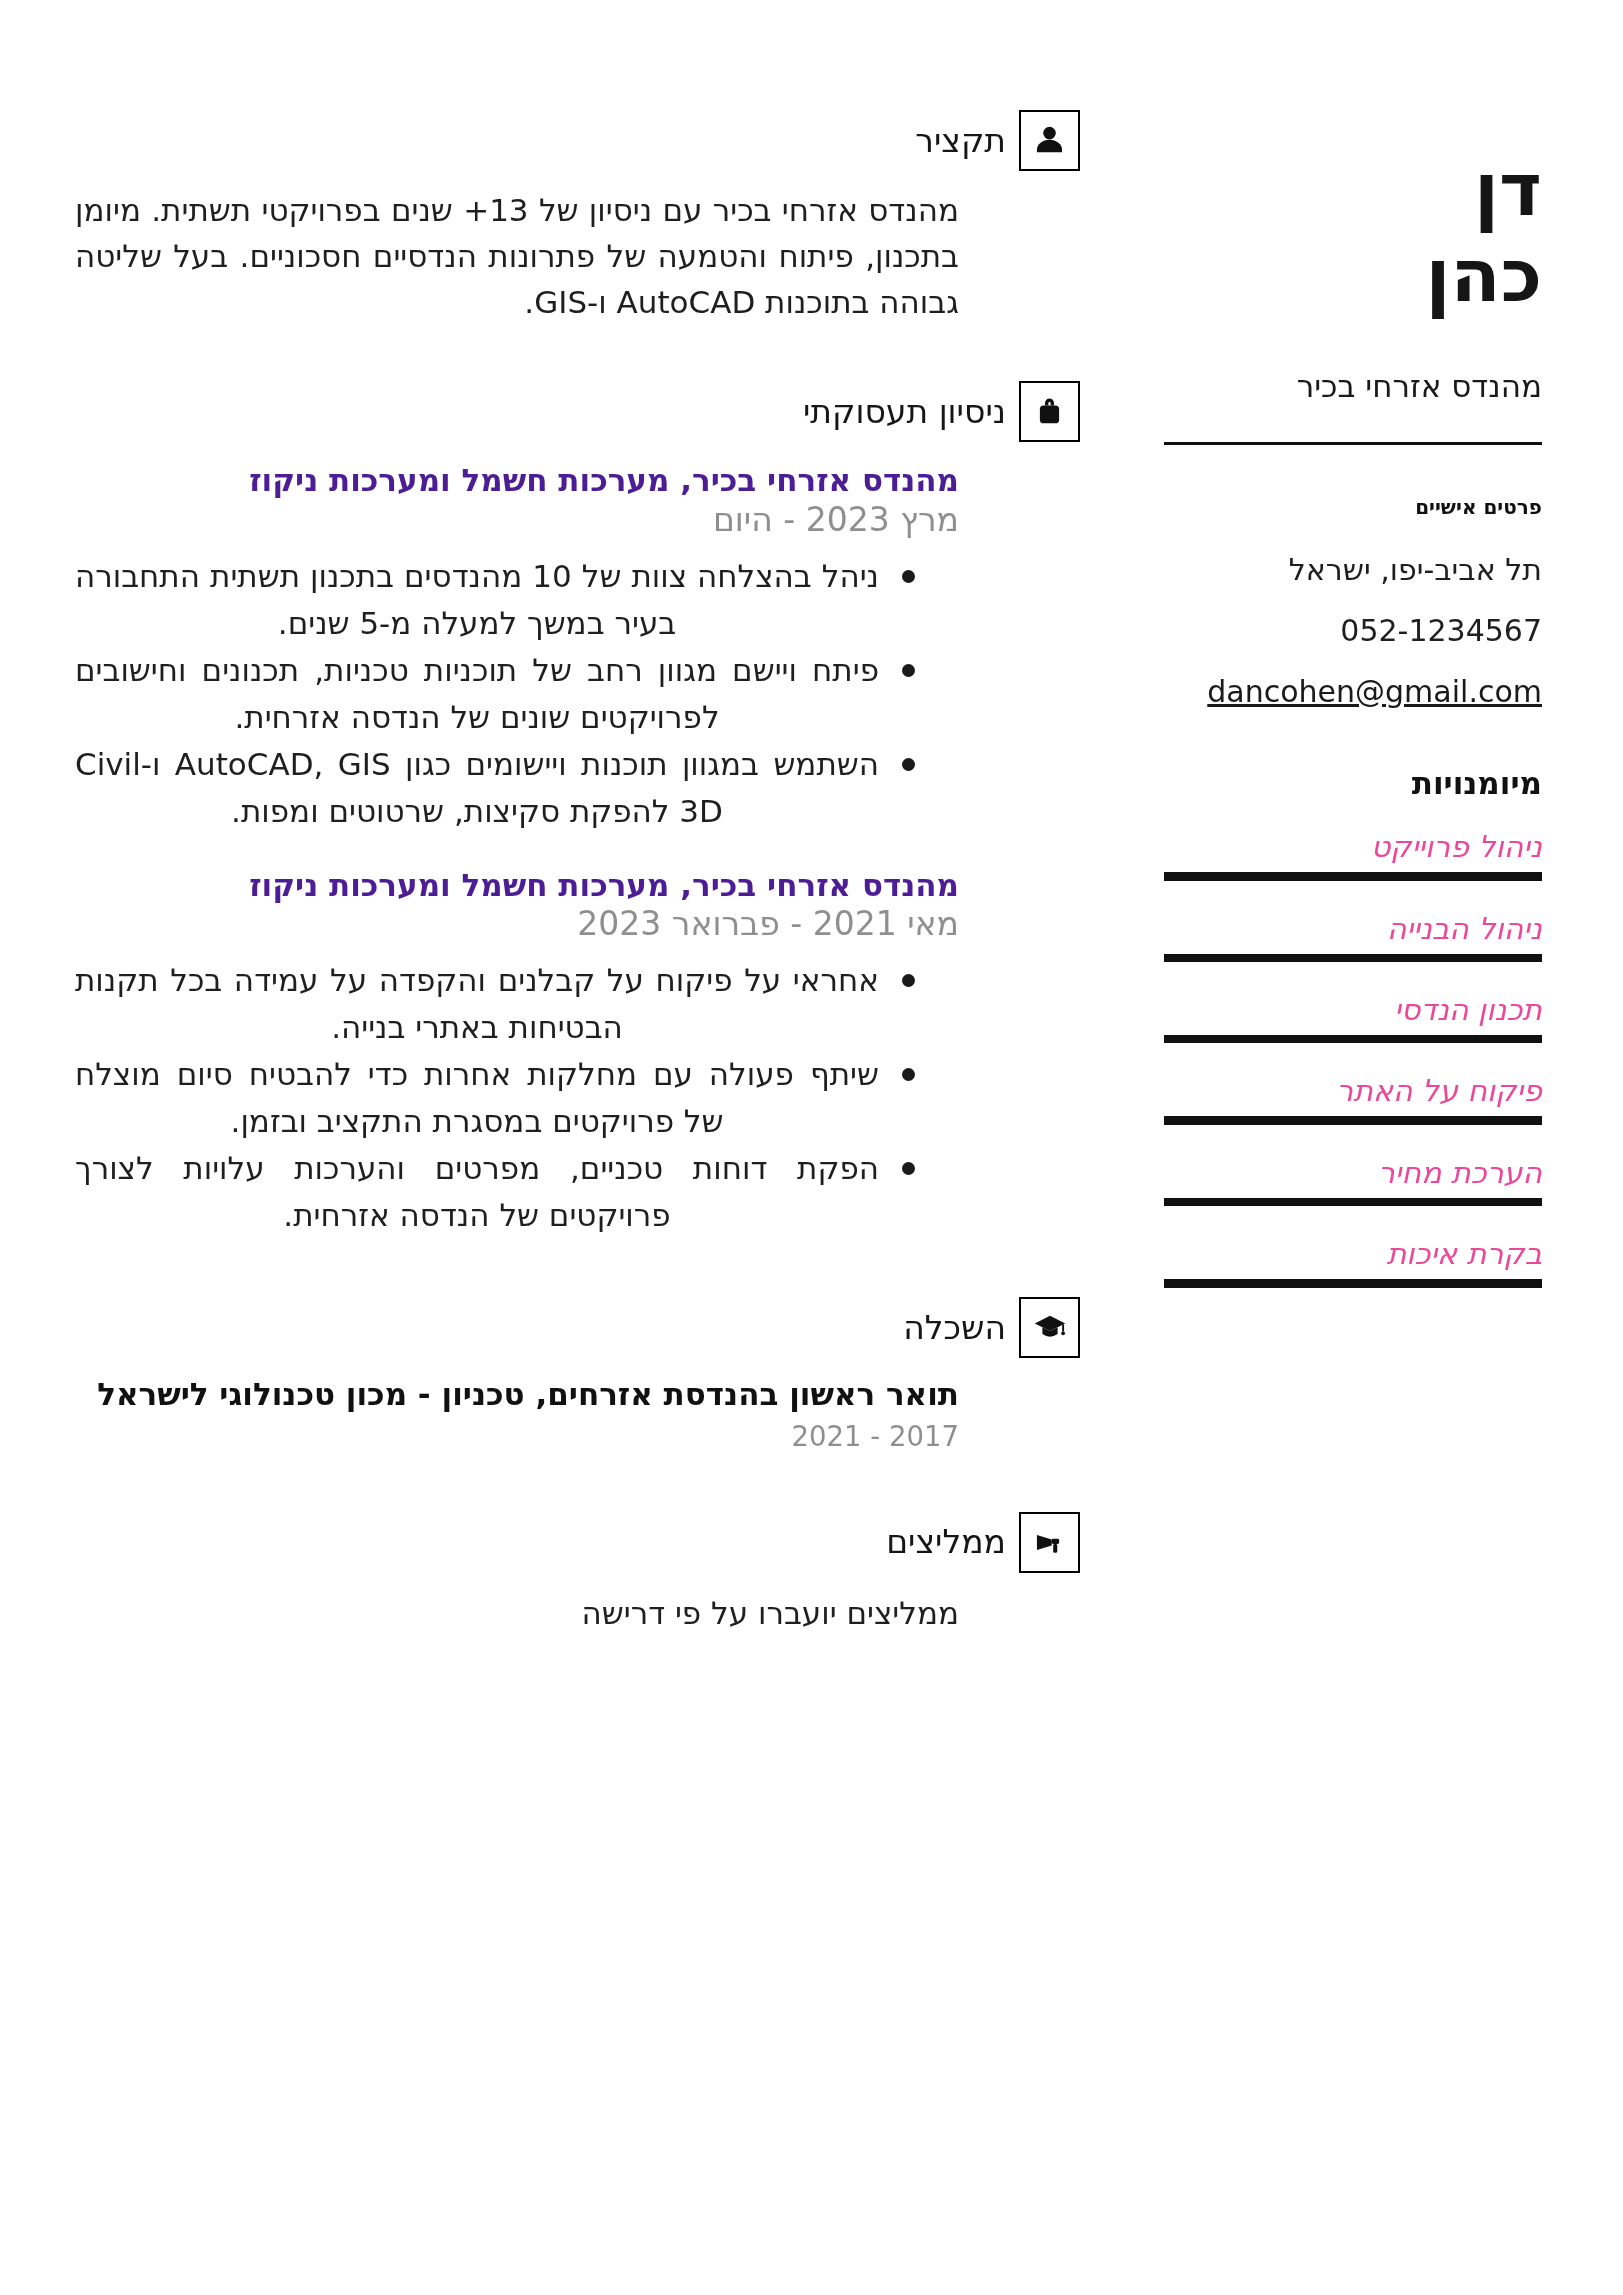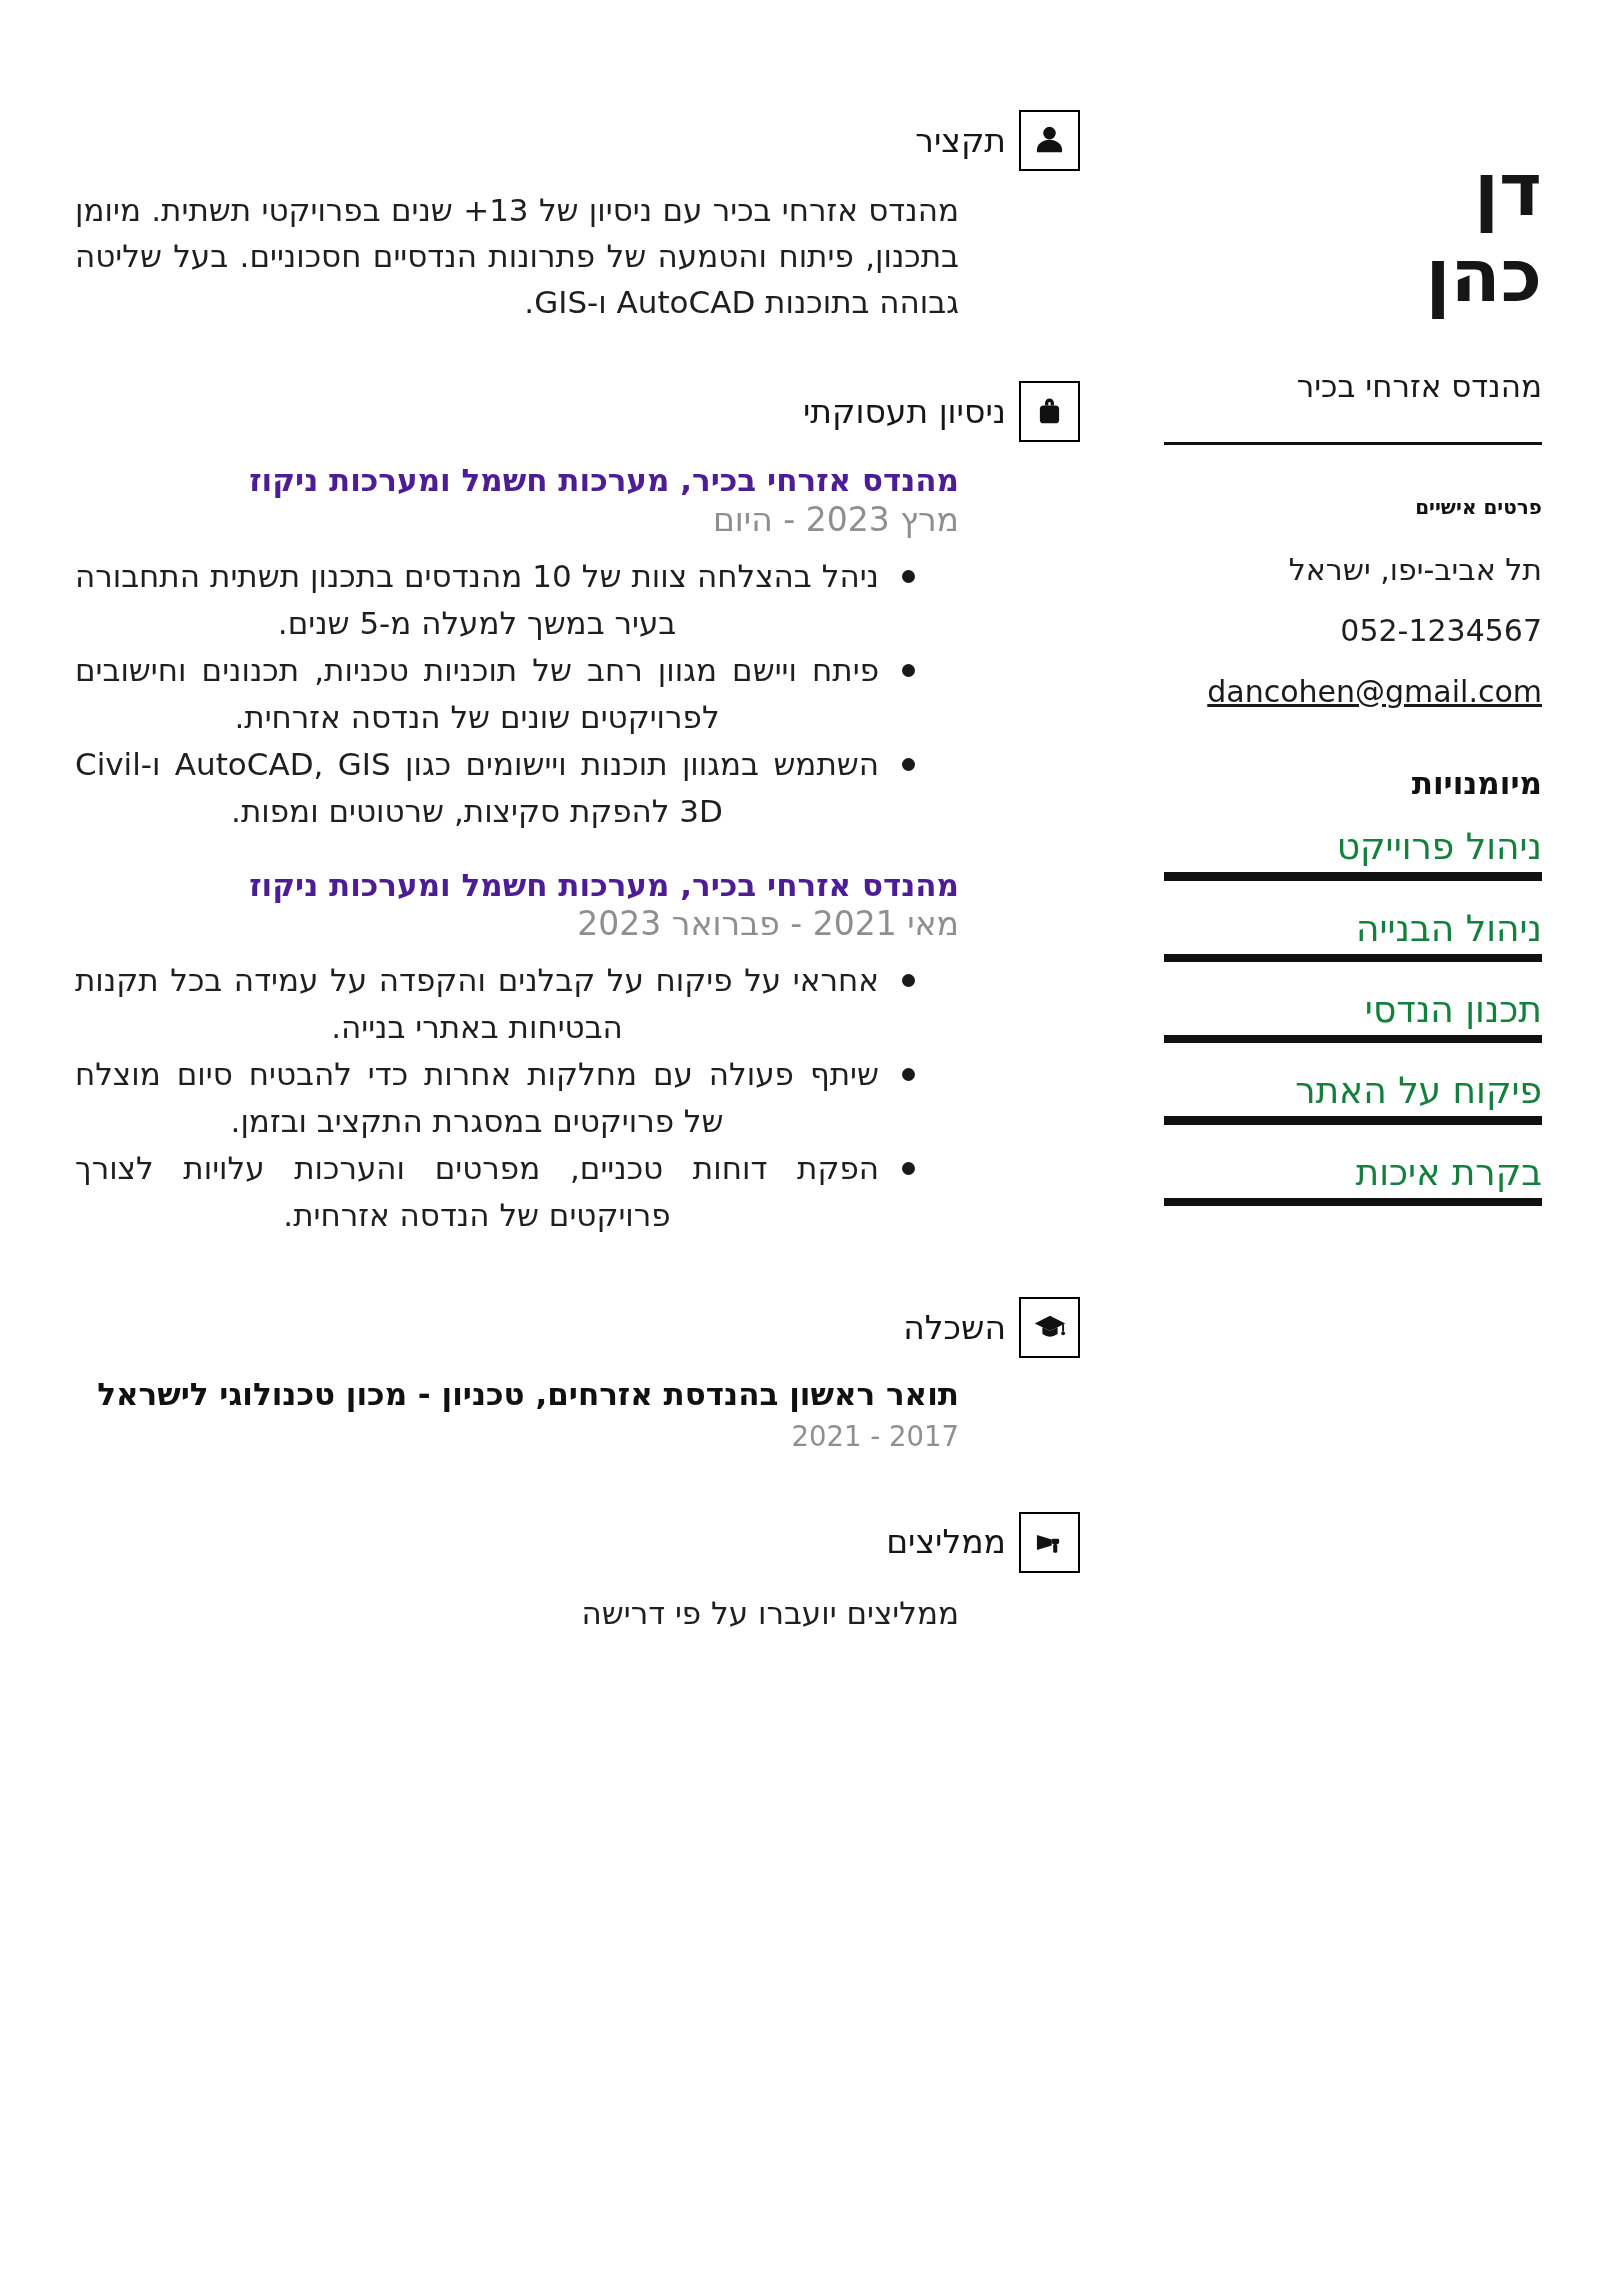--- a/index.html
+++ b/index.html
@@ -20,21 +20,21 @@
   .name{font-size:73px;line-height:86px;font-weight:700;color:#161616;}
   .name span{display:block;}
   .person-title{margin-top:29px;font-size:31px;line-height:37px;color:#1a1a1a;}
   .side-rule{margin-top:37px;border:none;border-top:3.3px solid #111;width:100%;}
   .side-heading{margin-top:44px;font-size:20px;line-height:37px;font-weight:bold;color:#111;}
   .side-line{margin-top:26px;font-size:30px;line-height:35px;color:#1f1f1f;}
   .email-link{color:#1a1a1a;text-decoration:underline;cursor:pointer;}
   .skills-heading{margin-top:56px;font-size:31px;line-height:37px;font-weight:bold;color:#111;}
   .skills-list{margin-top:27.5px;}
   .skill-item{margin-bottom:30px;}
-  .skill-label{font-size:36px;line-height:35px;color:#15803d;}
+  .skill-label{font-size:30px;line-height:35px;color:#ec4899;font-style:italic;}
   .skill-bar{margin-top:7.9px;width:100%;height:8.5px;background:#e8e8e8;position:relative;}
   .skill-bar-fill{position:absolute;top:0;right:0;height:100%;background:#111;width:100%;}
   
   .main{position:absolute;top:110px;left:75px;width:1005px;}
   .section-header{display:flex;align-items:center;gap:13px;}
   .icon-box{
     flex:0 0 auto;width:57px;height:57px;border:2.6px solid #000;
     display:flex;align-items:center;justify-content:center;background:#fff;
   }
   .icon-box svg{display:block;}
@@ -105,20 +105,26 @@
             <div class="skill-bar-fill"></div>
           </div>
       </div>
       <div class="skill-item">
         <div class="skill-label">פיקוח על האתר</div>
         <div class="skill-bar">
             <div class="skill-bar-fill"></div>
           </div>
       </div>
       <div class="skill-item">
+        <div class="skill-label">הערכת מחיר</div>
+        <div class="skill-bar">
+            <div class="skill-bar-fill"></div>
+          </div>
+      </div>
+      <div class="skill-item">
         <div class="skill-label">בקרת איכות</div>
         <div class="skill-bar">
             <div class="skill-bar-fill"></div>
           </div>
       </div>
 
     </div>
   </aside>
 
   <main class="main">

